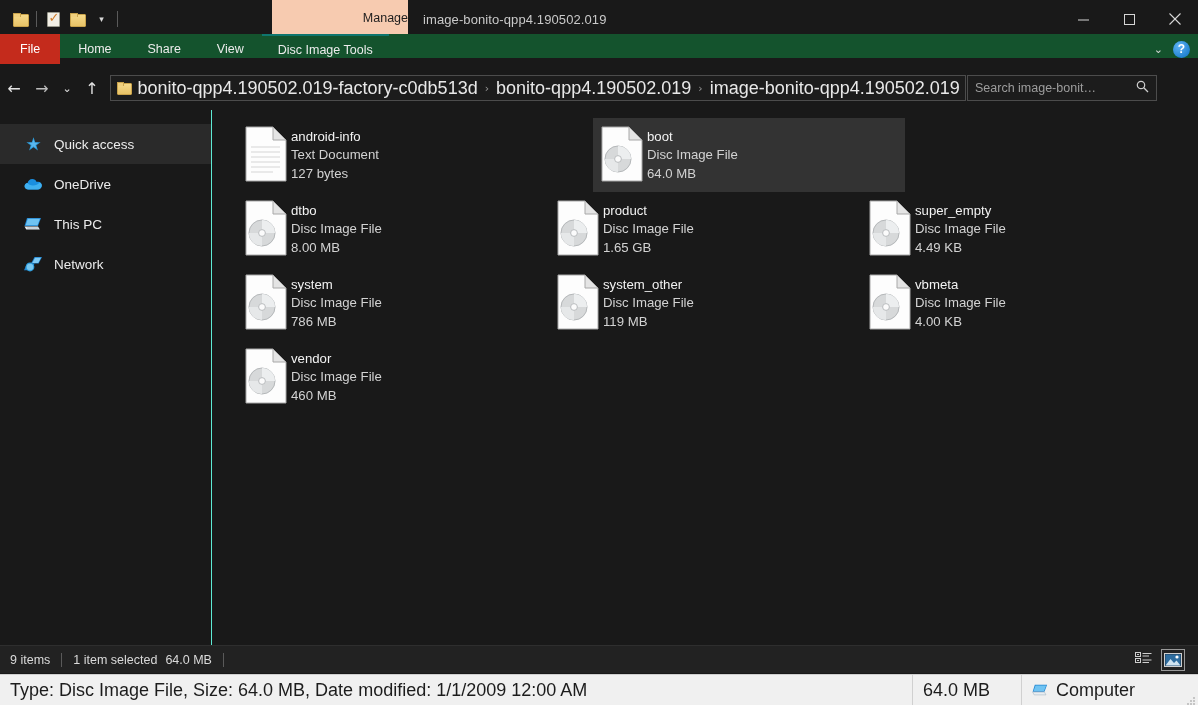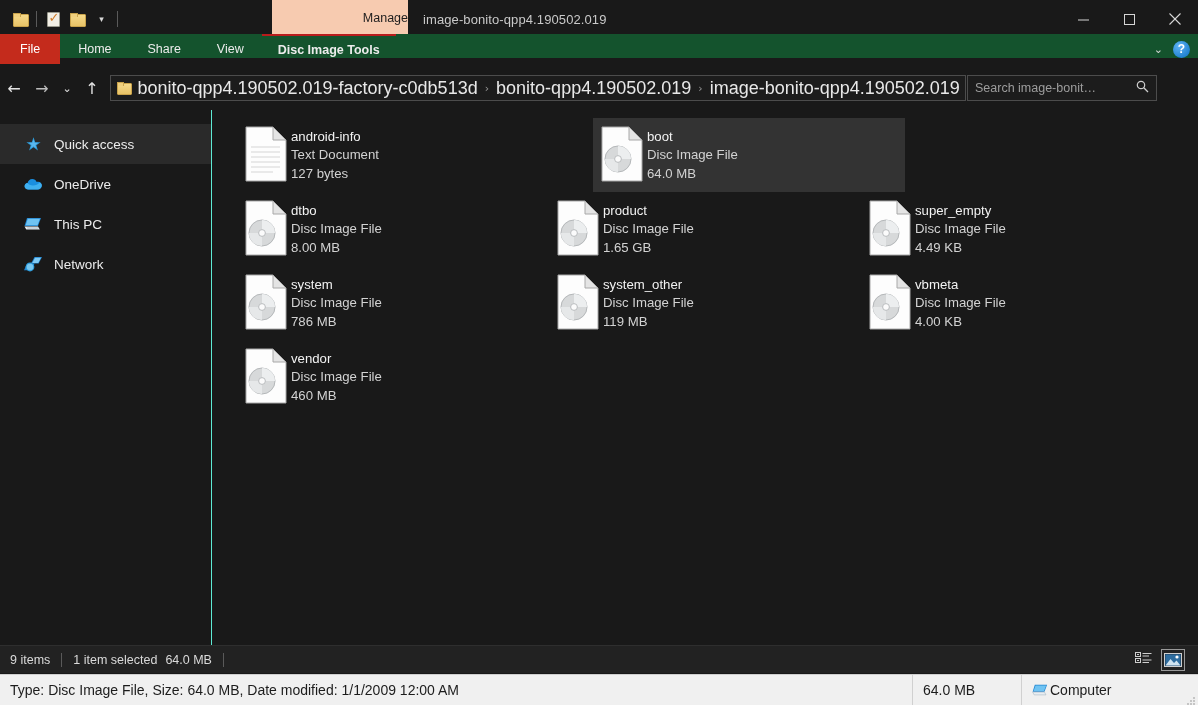--- a/index.html
+++ b/index.html
@@ -65,21 +65,21 @@
   .ribbon {
     position: absolute; top: 34px; left: 0; width: 1198px; height: 24px;
     background: #14532d;
   }
   .tabs { position: absolute; left: 0; top: 0; height: 30px; display: flex; align-items: stretch; }
   .tab {
     display: flex; align-items: center; padding: 0 18px;
     font-size: 12.5px; color: #ececec;
   }
   .tab.file { background: #c42b1c; color: #fff; padding: 0 20px; }
-  .tab.ctx { border-top: 2px solid #b91c1c; padding: 4px 16px; font-weight: bold; }
+  .tab.ctx { border-top: 2px solid #0f766e; padding: 4px 16px; }
   .ribbon-right {
     position: absolute; right: 8px; top: 0; height: 30px; display: flex; align-items: center; gap: 10px;
   }
   .chev { color: #d9d9d9; font-size: 11px; font-family: "DejaVu Sans", sans-serif; }
   .help-ico {
     width: 17px; height: 17px; border-radius: 50%;
     background: radial-gradient(circle at 35% 30%, #5fb4f5, #0a6fc4);
     color: #fff; font-size: 12px; font-weight: bold; display: flex;
     align-items: center; justify-content: center; line-height: 1;
   }
@@ -163,25 +163,25 @@
   .st-right { margin-left: auto; display: flex; align-items: center; gap: 8px; padding-right: 4px;}
   .viewbtn { width: 22px; height: 20px; display: flex; align-items: center; justify-content: center; }
   .viewbtn.active { outline: 1px solid #9a9a9a; }
 
   
   .detailspane {
     position: absolute; left: 0; top: 674px; width: 1198px; height: 31px;
     background: #f0f0f0; border-top: 1px solid #cfcfcf;
     display: flex; align-items: center;
   }
-  .dp-cell { height: 31px; display: flex; align-items: center; padding: 0 10px; font-size: 14px; color: #1c1c1c; }
+  .dp-cell { height: 31px; display: flex; align-items: center; padding: 0 10px; font-size: 18px; color: #1c1c1c; }
   .dp-div { width: 1px; height: 31px; background: #d0d0d0; }
   .dp-main { flex: 1; }
   .dp-size { width: 108px; }
-  .dp-loc { width: 176px; gap: 1px; }
+  .dp-loc { width: 176px; gap: 7px; }
   .grip { position: absolute; right: 2px; bottom: 1px; width: 12px; height: 12px; opacity: .5; }
 </style>
 </head>
 <body>
 
 <div class="window">
 
   <div class="titlebar">
 
     <div class="qat">

